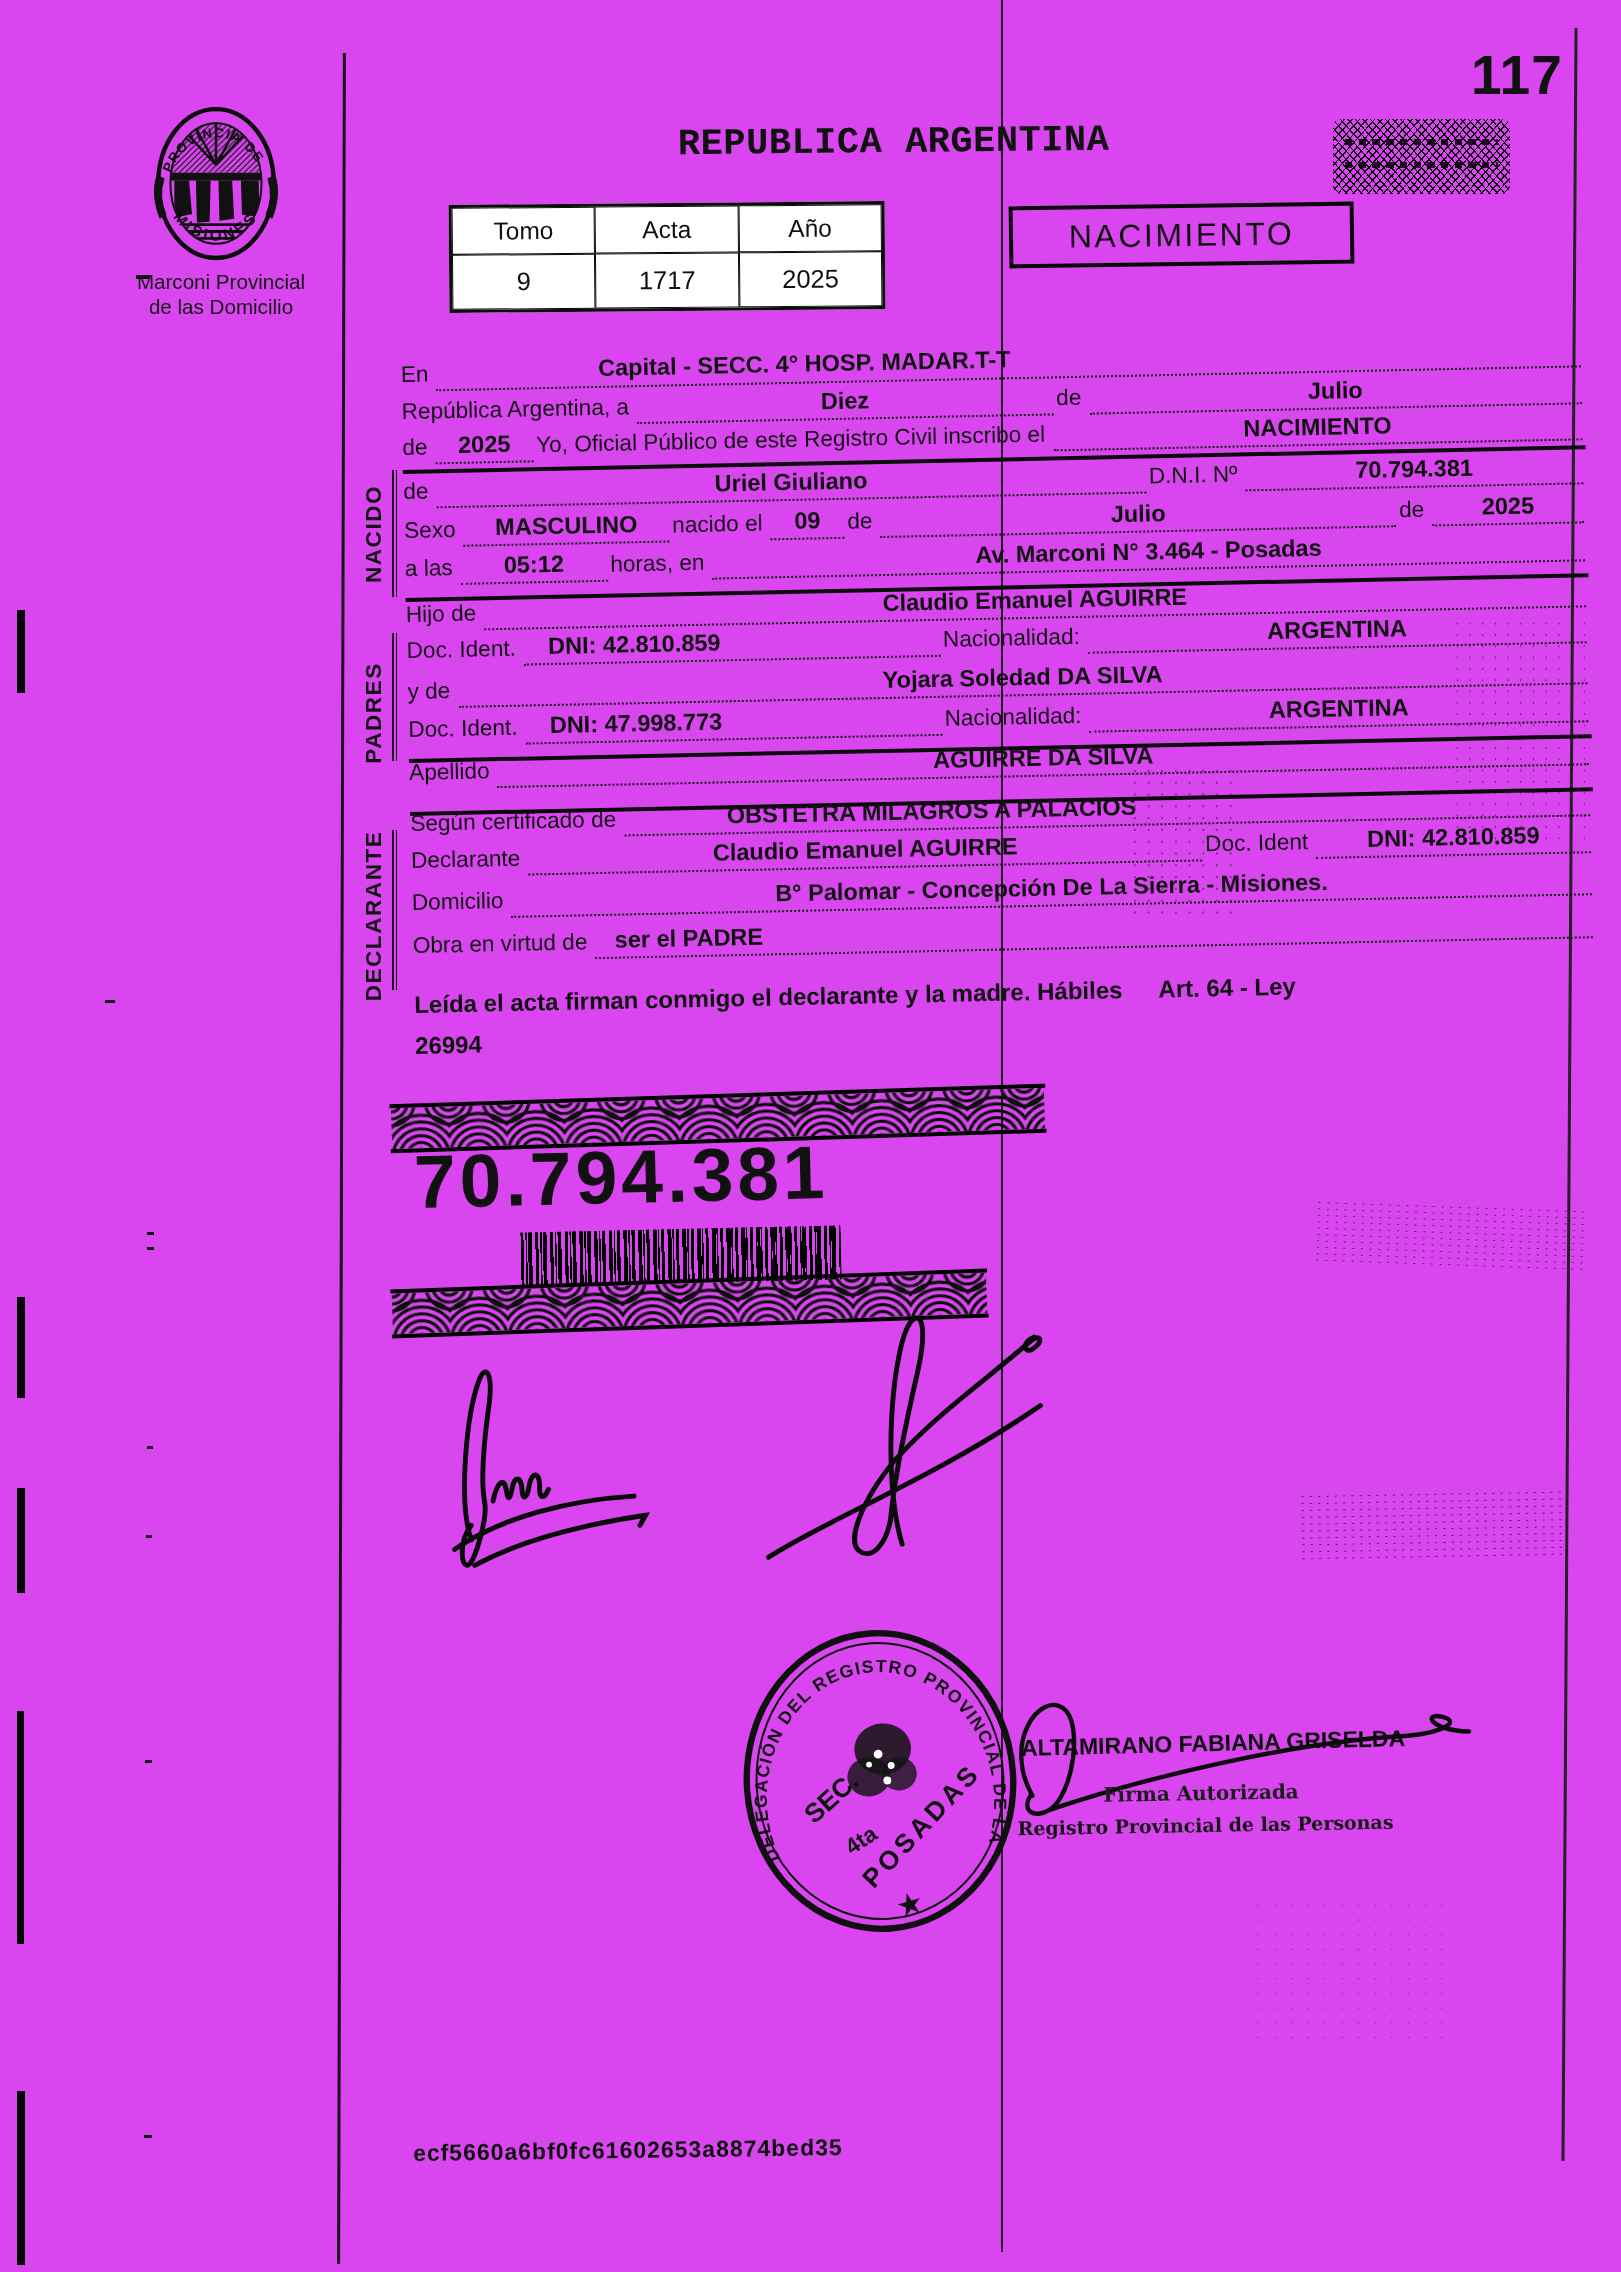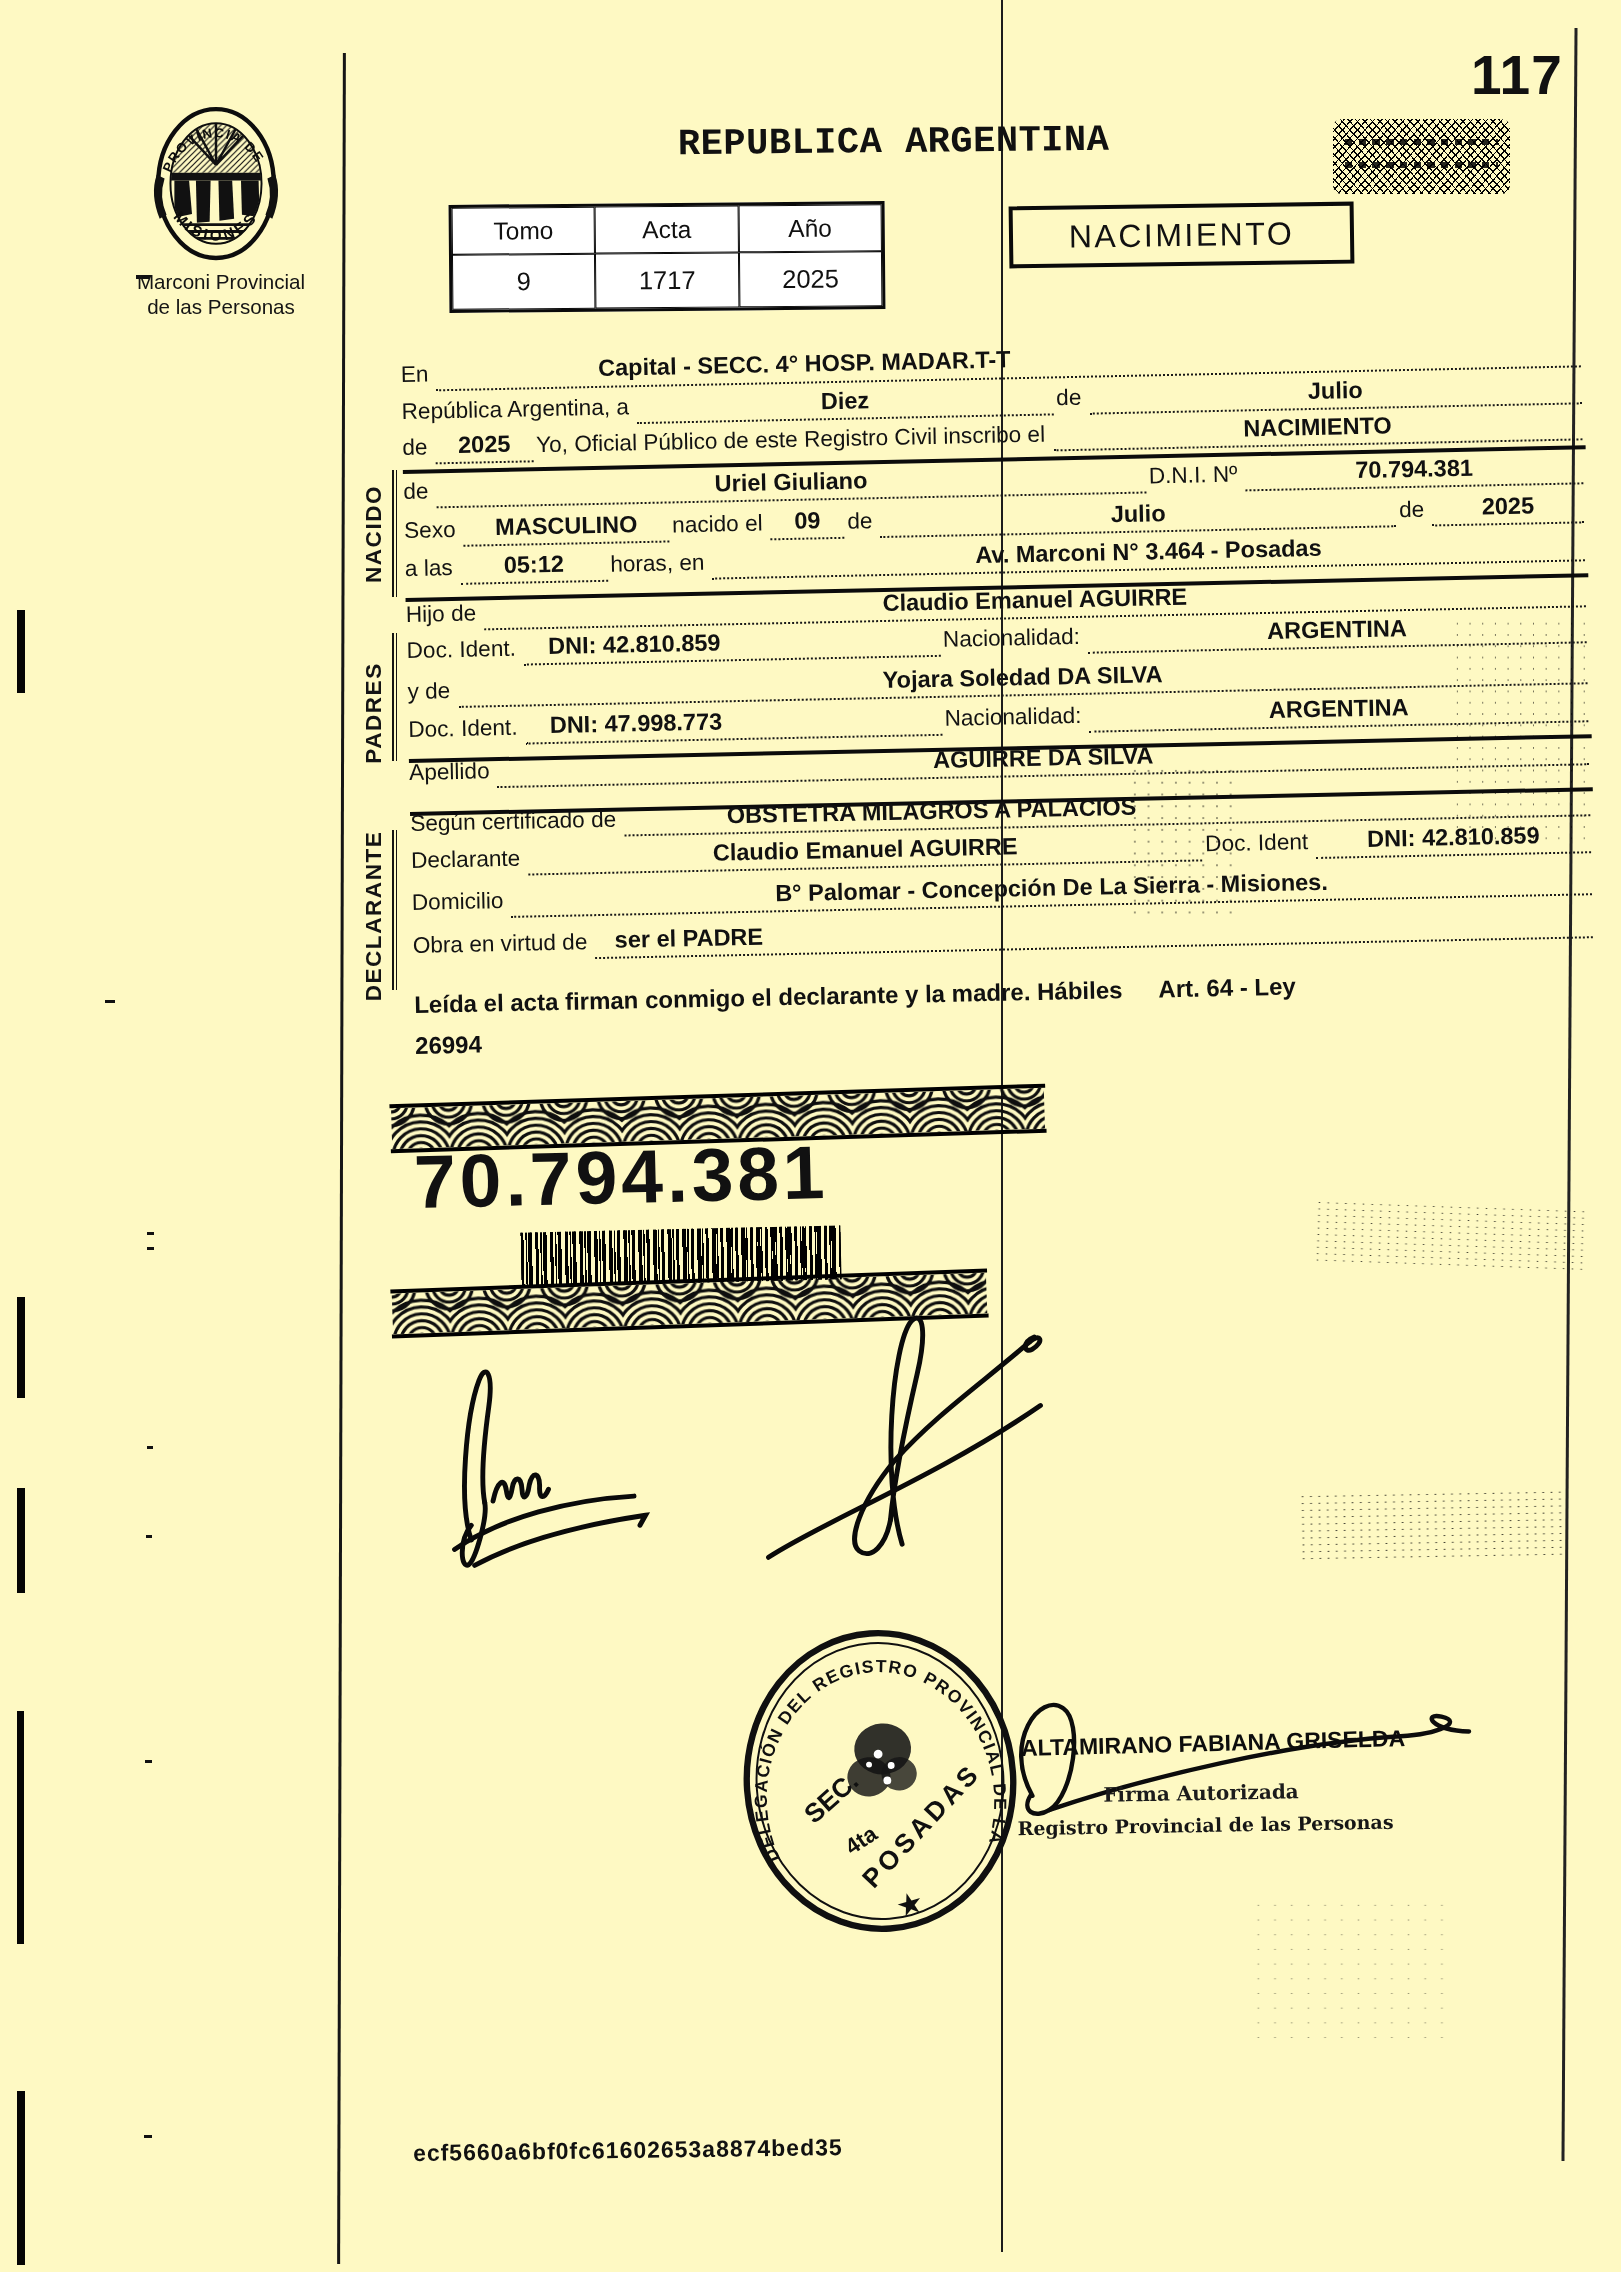--- a/index.html
+++ b/index.html
@@ -1,16 +1,16 @@
 <!DOCTYPE html>
 <html style="font-size:7.8px"><head>
 <meta charset="utf-8">
 <style>
   html,body{margin:0;padding:0;background:#fff;}
-  .page{position:relative;width:1621px;height:2273px;background:#fef9c3;overflow:hidden;
+  .page{position:relative;width:1621px;height:2273px;background:#d946ef;overflow:hidden;
         font-family:"Liberation Sans",sans-serif;color:#111;}
   
   .fold-line{position:absolute;left:1001px;top:0;width:2px;height:2252px;background:#1c1c1c;}
   .zig-left{position:absolute;left:340px;top:53px;width:2.5px;height:2211px;background:#161616;transform:rotate(.15deg);}
   .zig-right{position:absolute;left:1568px;top:28.4px;width:2.5px;height:2133px;background:#222;transform:rotate(.35deg);}
   .edge-streak{position:absolute;left:16.7px;width:8.8px;background:#050505;}
   .mark{position:absolute;background:#111;}
   .noise{position:absolute;background-image:radial-gradient(#000 0.7px,transparent 1.1px);opacity:.75;}
   
   .page-number{position:absolute;left:1471px;top:43px;font-size:55px;font-weight:bold;letter-spacing:1px;}
@@ -129,21 +129,21 @@
         <textPath href="#crestTop" startOffset="14">PROVINCIA DE</textPath>
       </text>
       <path id="crestBot" d="M40,196 A 108,118 0 0 0 250,192" fill="none"></path>
       <text font-size="31" font-weight="bold" font-family="Liberation Sans,sans-serif" fill="#0d0d0d" letter-spacing="7">
         <textPath href="#crestBot" startOffset="44">MISIONES</textPath>
       </text>
     </svg>
   </div>
   <div class="crest-caption">
     <div>Marconi Provincial</div>
-    <div>de las Personas</div>
+    <div>de las Domicilio</div>
   </div>
 
   <div class="doc-title">REPUBLICA ARGENTINA</div>
   <div class="guilloche">
     <div class="blob-row" style="top:19.6px;"></div>
     <div class="blob-row" style="top:43px;"></div>
   </div>
 
   <div class="acta-table">
     <div class="cell hd">Tomo</div>

